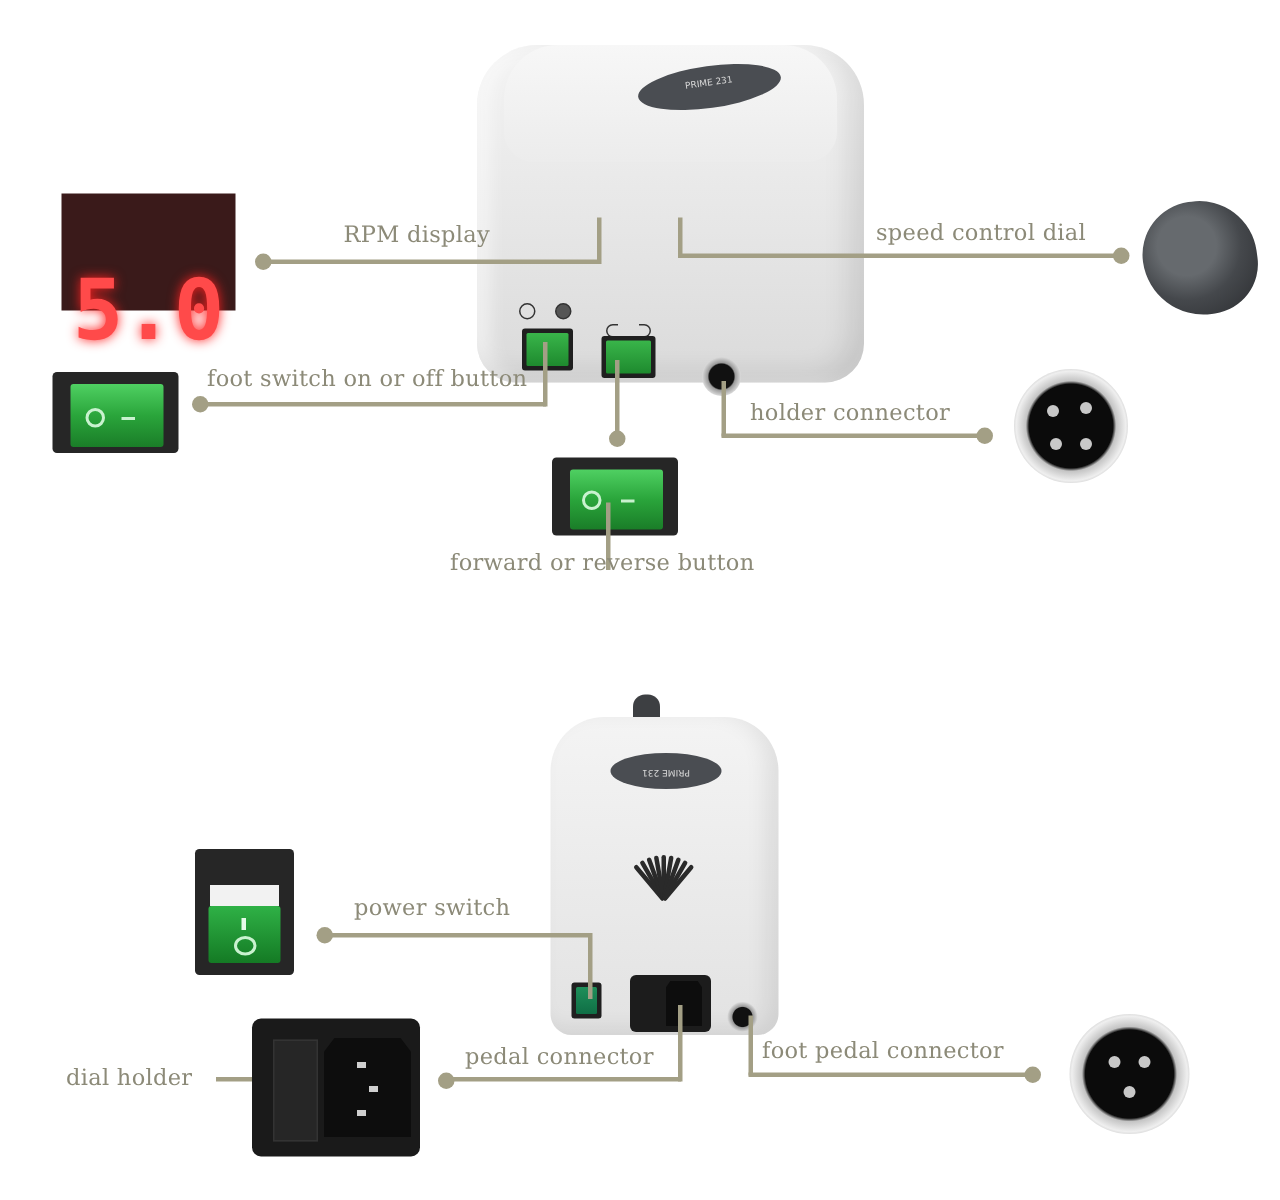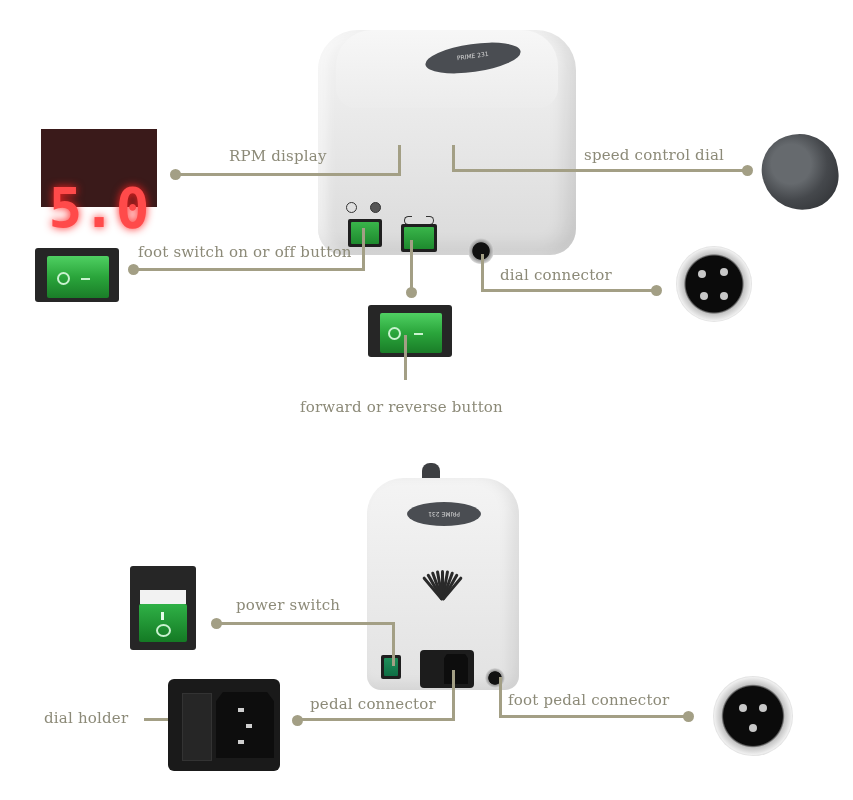--- a/index.html
+++ b/index.html
@@ -81,37 +81,37 @@
     <div class="dash" style="left:46px;top:30px;width:9px;"></div>
   </div>
   <div class="dot" style="left:128px;top:264px;"></div>
   <div class="line" style="left:134px;top:268px;width:230px;height:3px;"></div>
   <div class="line" style="left:362px;top:228px;width:3px;height:43px;"></div>
   <div class="label" style="left:138px;top:245px;">foot switch on or off button</div>
 
   <div class="line" style="left:481px;top:254px;width:3px;height:37px;"></div>
   <div class="line" style="left:481px;top:289px;width:174px;height:3px;"></div>
   <div class="dot" style="left:651px;top:285px;"></div>
-  <div class="label" style="left:500px;top:268px;">dial connector</div>
+  <div class="label" style="left:500px;top:268px;">holder connector</div>
   <div class="big-conn" style="left:676px;top:246px;width:76px;height:76px;">
     <div class="pin" style="left:22px;top:24px;"></div>
     <div class="pin" style="left:44px;top:22px;"></div>
     <div class="pin" style="left:24px;top:46px;"></div>
     <div class="pin" style="left:44px;top:46px;"></div>
   </div>
 
   <div class="dot" style="left:406px;top:287px;"></div>
   <div class="line" style="left:410px;top:240px;width:3px;height:50px;"></div>
   <div class="big-rocker" style="left:368px;top:305px;width:84px;height:52px;">
     <div class="g" style="left:12px;top:8px;width:62px;height:40px;"></div>
     <div class="ring-o" style="left:20px;top:22px;width:9px;height:9px;"></div>
     <div class="dash" style="left:46px;top:28px;width:9px;"></div>
   </div>
   <div class="line" style="left:404px;top:335px;width:3px;height:45px;"></div>
-  <div class="label" style="left:300px;top:400px;">forward or reverse button</div>
+  <div class="label" style="left:300px;top:368px;">forward or reverse button</div>
 </div>
 
 <div>
   <div class="back-knob"></div>
   <div class="device-back">
     <div class="logo-oval" style="left:40px;top:24px;width:74px;height:24px;transform:rotate(180deg);">
         <span>PRIME 231</span>
       </div>
 
     <div class="vent" style="left:74px;top:92px;transform:rotate(-40deg);"></div>

